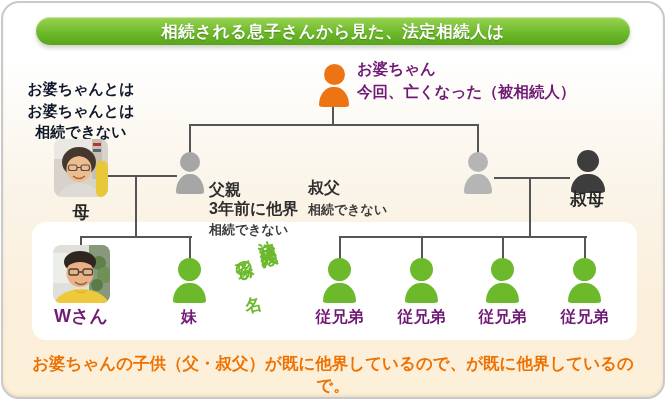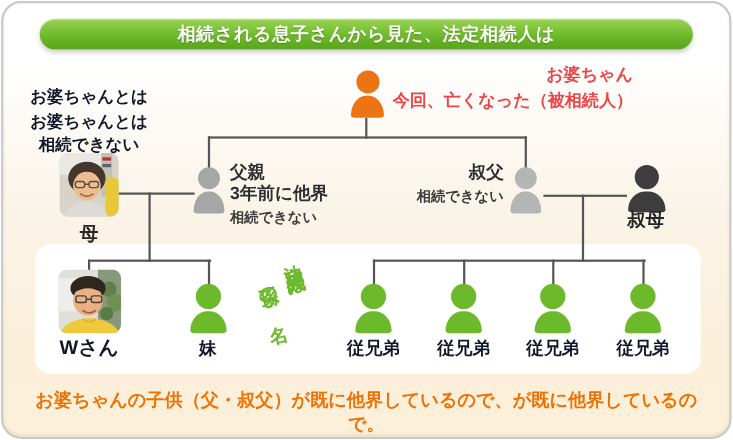--- a/index.html
+++ b/index.html
@@ -30,31 +30,31 @@
   .p-gray2 .head,.p-gray2 .torso{background:#b5b5b5;}
   .p-dark .head,.p-dark .torso{background:#3d3d3d;}
   .p-green .head,.p-green .torso{background:#6cb92c;}
   .sz-xl .head{width:21px;height:21px;} .sz-xl .torso{width:30px;height:20px;}
   .sz-md .head{width:20px;height:20px;} .sz-md .torso{width:28px;height:20px;}
   .sz-an .head{width:22px;height:22px;} .sz-an .torso{width:34px;height:19px;}
   .sz-gr .head{width:23px;height:23px;} .sz-gr .torso{width:33px;height:20px;}
   
   .lbl{position:absolute;text-align:center;font-weight:bold;}
   .lbl.dark{color:#262626;font-size:17px;}
-  .lbl.green{color:#0f172a;font-size:16px;}
+  .lbl.green{color:#701a75;font-size:16px;}
   #w-label{font-size:18px;}
   .cousin-lbl{font-size:15px;}
-  #gm-text{position:absolute;left:357px;top:57px;color:#ef4444;font-weight:bold;font-size:15.5px;line-height:23px;text-align:right;}
+  #gm-text{position:absolute;left:357px;top:57px;color:#701a75;font-weight:bold;font-size:15.5px;line-height:23px;}
   #left-note{position:absolute;left:8px;top:78px;width:146px;text-align:center;
     color:#0f172a;font-weight:bold;font-size:15px;line-height:21.5px;}
-  .pbio{position:absolute;line-height:19px;}
+  .pbio{position:absolute;line-height:19px;margin-top:32px;}
   .pbio .nm,.pbio .st{font-weight:bold;font-size:16px;color:#2e2e2e;}
   .pbio .nt{font-weight:bold;font-size:13px;color:#3c3c3c;margin-top:2px;}
   #father-text{left:209px;top:148px;}
-  #uncle-text{left:308px;top:148px;width:150px;text-align:right;}
+  #uncle-text{left:308px;top:148px;width:150px;text-align:left;font-family:Liberation Mono, monospace;}
   .heircol{position:absolute;writing-mode:vertical-rl;color:#6cb92c;font-weight:bold;
     font-size:17px;letter-spacing:2.5px;transform:rotate(-14deg);}
   #heir-col1{left:254px;top:227px;}
   #heir-col2{left:232px;top:247px;}
   #footer-text{position:absolute;left:20px;right:20px;top:353px;text-align:center;
     color:#ed7203;font-weight:bold;font-size:16.5px;}
   .photo{position:absolute;border-radius:8px;overflow:hidden;}
   #mother-photo{left:54px;top:139px;width:54px;height:58px;}
   #wsan-photo{left:53px;top:245px;width:57px;height:58px;}
 </style>

